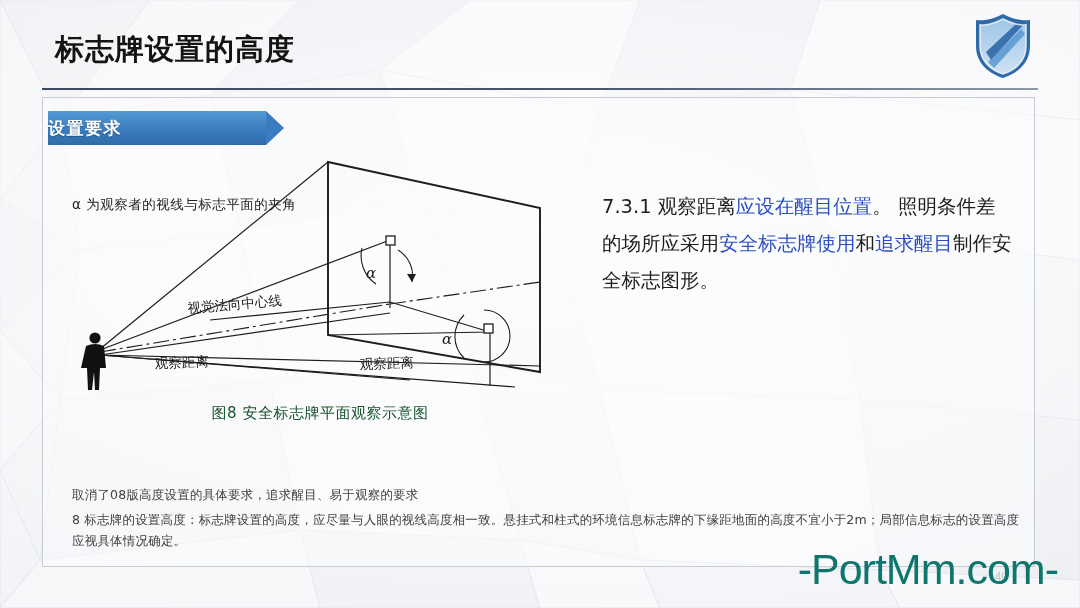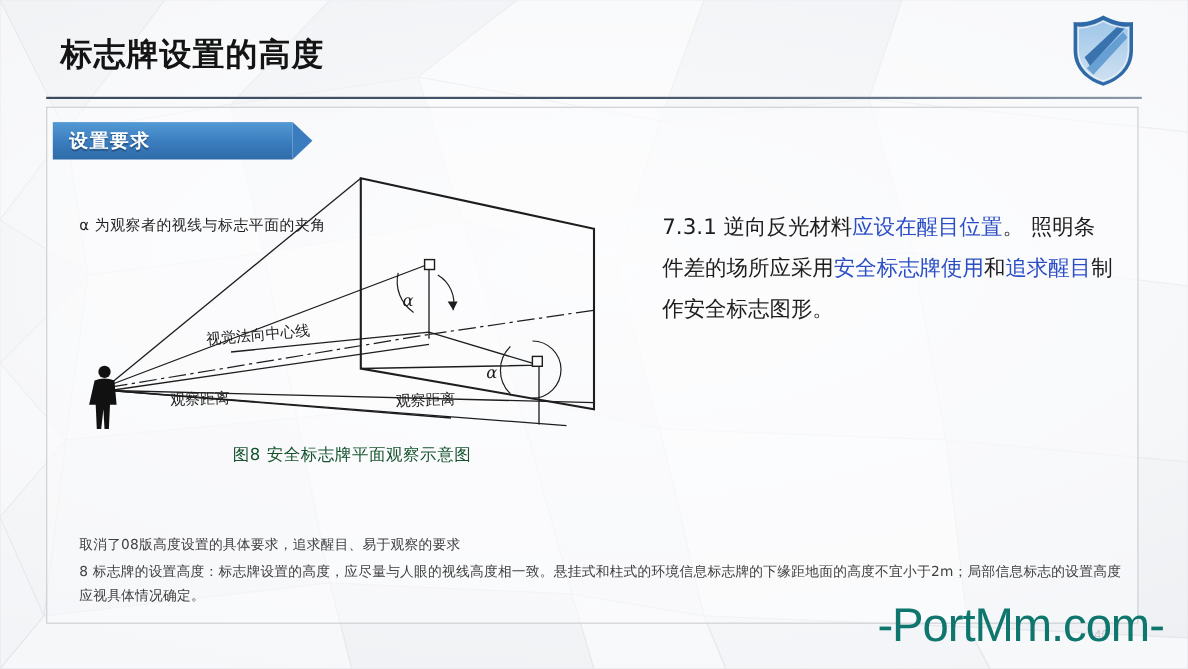--- a/index.html
+++ b/index.html
@@ -39,21 +39,21 @@
   }
   
   #section-banner{
     position:absolute;left:48px;top:111px;z-index:8;
     width:218px;height:34px;
     background:linear-gradient(180deg,#539ad4 0%,#3a7cbe 55%,#2f6ba8 100%);
     display:flex;align-items:center;
   }
   #section-banner-label{
     color:#ffffff;font-size:17px;font-weight:bold;letter-spacing:1.5px;
-    padding-left:15px;text-shadow:0 1px 1px rgba(0,0,0,.30);
+    text-shadow:0 1px 1px rgba(0,0,0,.30);
     font-family:Liberation Serif, serif;
   }
   #section-banner-arrow{
     position:absolute;left:266px;top:111px;z-index:8;
     width:0;height:0;
     border-top:17px solid transparent;
     border-bottom:17px solid transparent;
     border-left:18px solid #3a7cbe;
   }
   
@@ -209,21 +209,21 @@
   </g>
 
   <text x="128" y="163" font-family="DejaVu Sans, sans-serif" font-size="13.5" fill="#1d1d1d" transform="rotate(-5 128 163)">视觉法向中心线</text>
   <text x="95" y="218" font-family="DejaVu Sans, sans-serif" font-size="13.5" fill="#1d1d1d" transform="rotate(-2 95 218)">观察距离</text>
   <text x="300" y="219" font-family="DejaVu Sans, sans-serif" font-size="13.5" fill="#1d1d1d" transform="rotate(-2 300 219)">观察距离</text>
 </svg>
 
 <div id="figure-caption">图8 安全标志牌平面观察示意图</div>
 
 <div id="body-text">
-  <p><span>7.3.1 逆向反光材料</span><span class="hl-blue">应设在醒目位置</span><span>。 照明条件差的场所应采用</span><span class="hl-blue">安全标志牌使用</span><span>和</span><span class="hl-blue">追求醒目</span><span>制作安全标志图形。</span></p>
+  <p><span>7.3.1 观察距离</span><span class="hl-blue">应设在醒目位置</span><span>。 照明条件差的场所应采用</span><span class="hl-blue">安全标志牌使用</span><span>和</span><span class="hl-blue">追求醒目</span><span>制作安全标志图形。</span></p>
 </div>
 
 <div id="footer-notes">
   <p>取消了08版高度设置的具体要求，追求醒目、易于观察的要求</p>
   <p>8 标志牌的设置高度：标志牌设置的高度，应尽量与人眼的视线高度相一致。悬挂式和柱式的环境信息标志牌的下缘距地面的高度不宜小于2m；局部信息标志的设置高度应视具体情况确定。</p>
 </div>
 
 <div id="page-number">40</div>
 <div id="watermark">-PortMm.com-</div>
 

